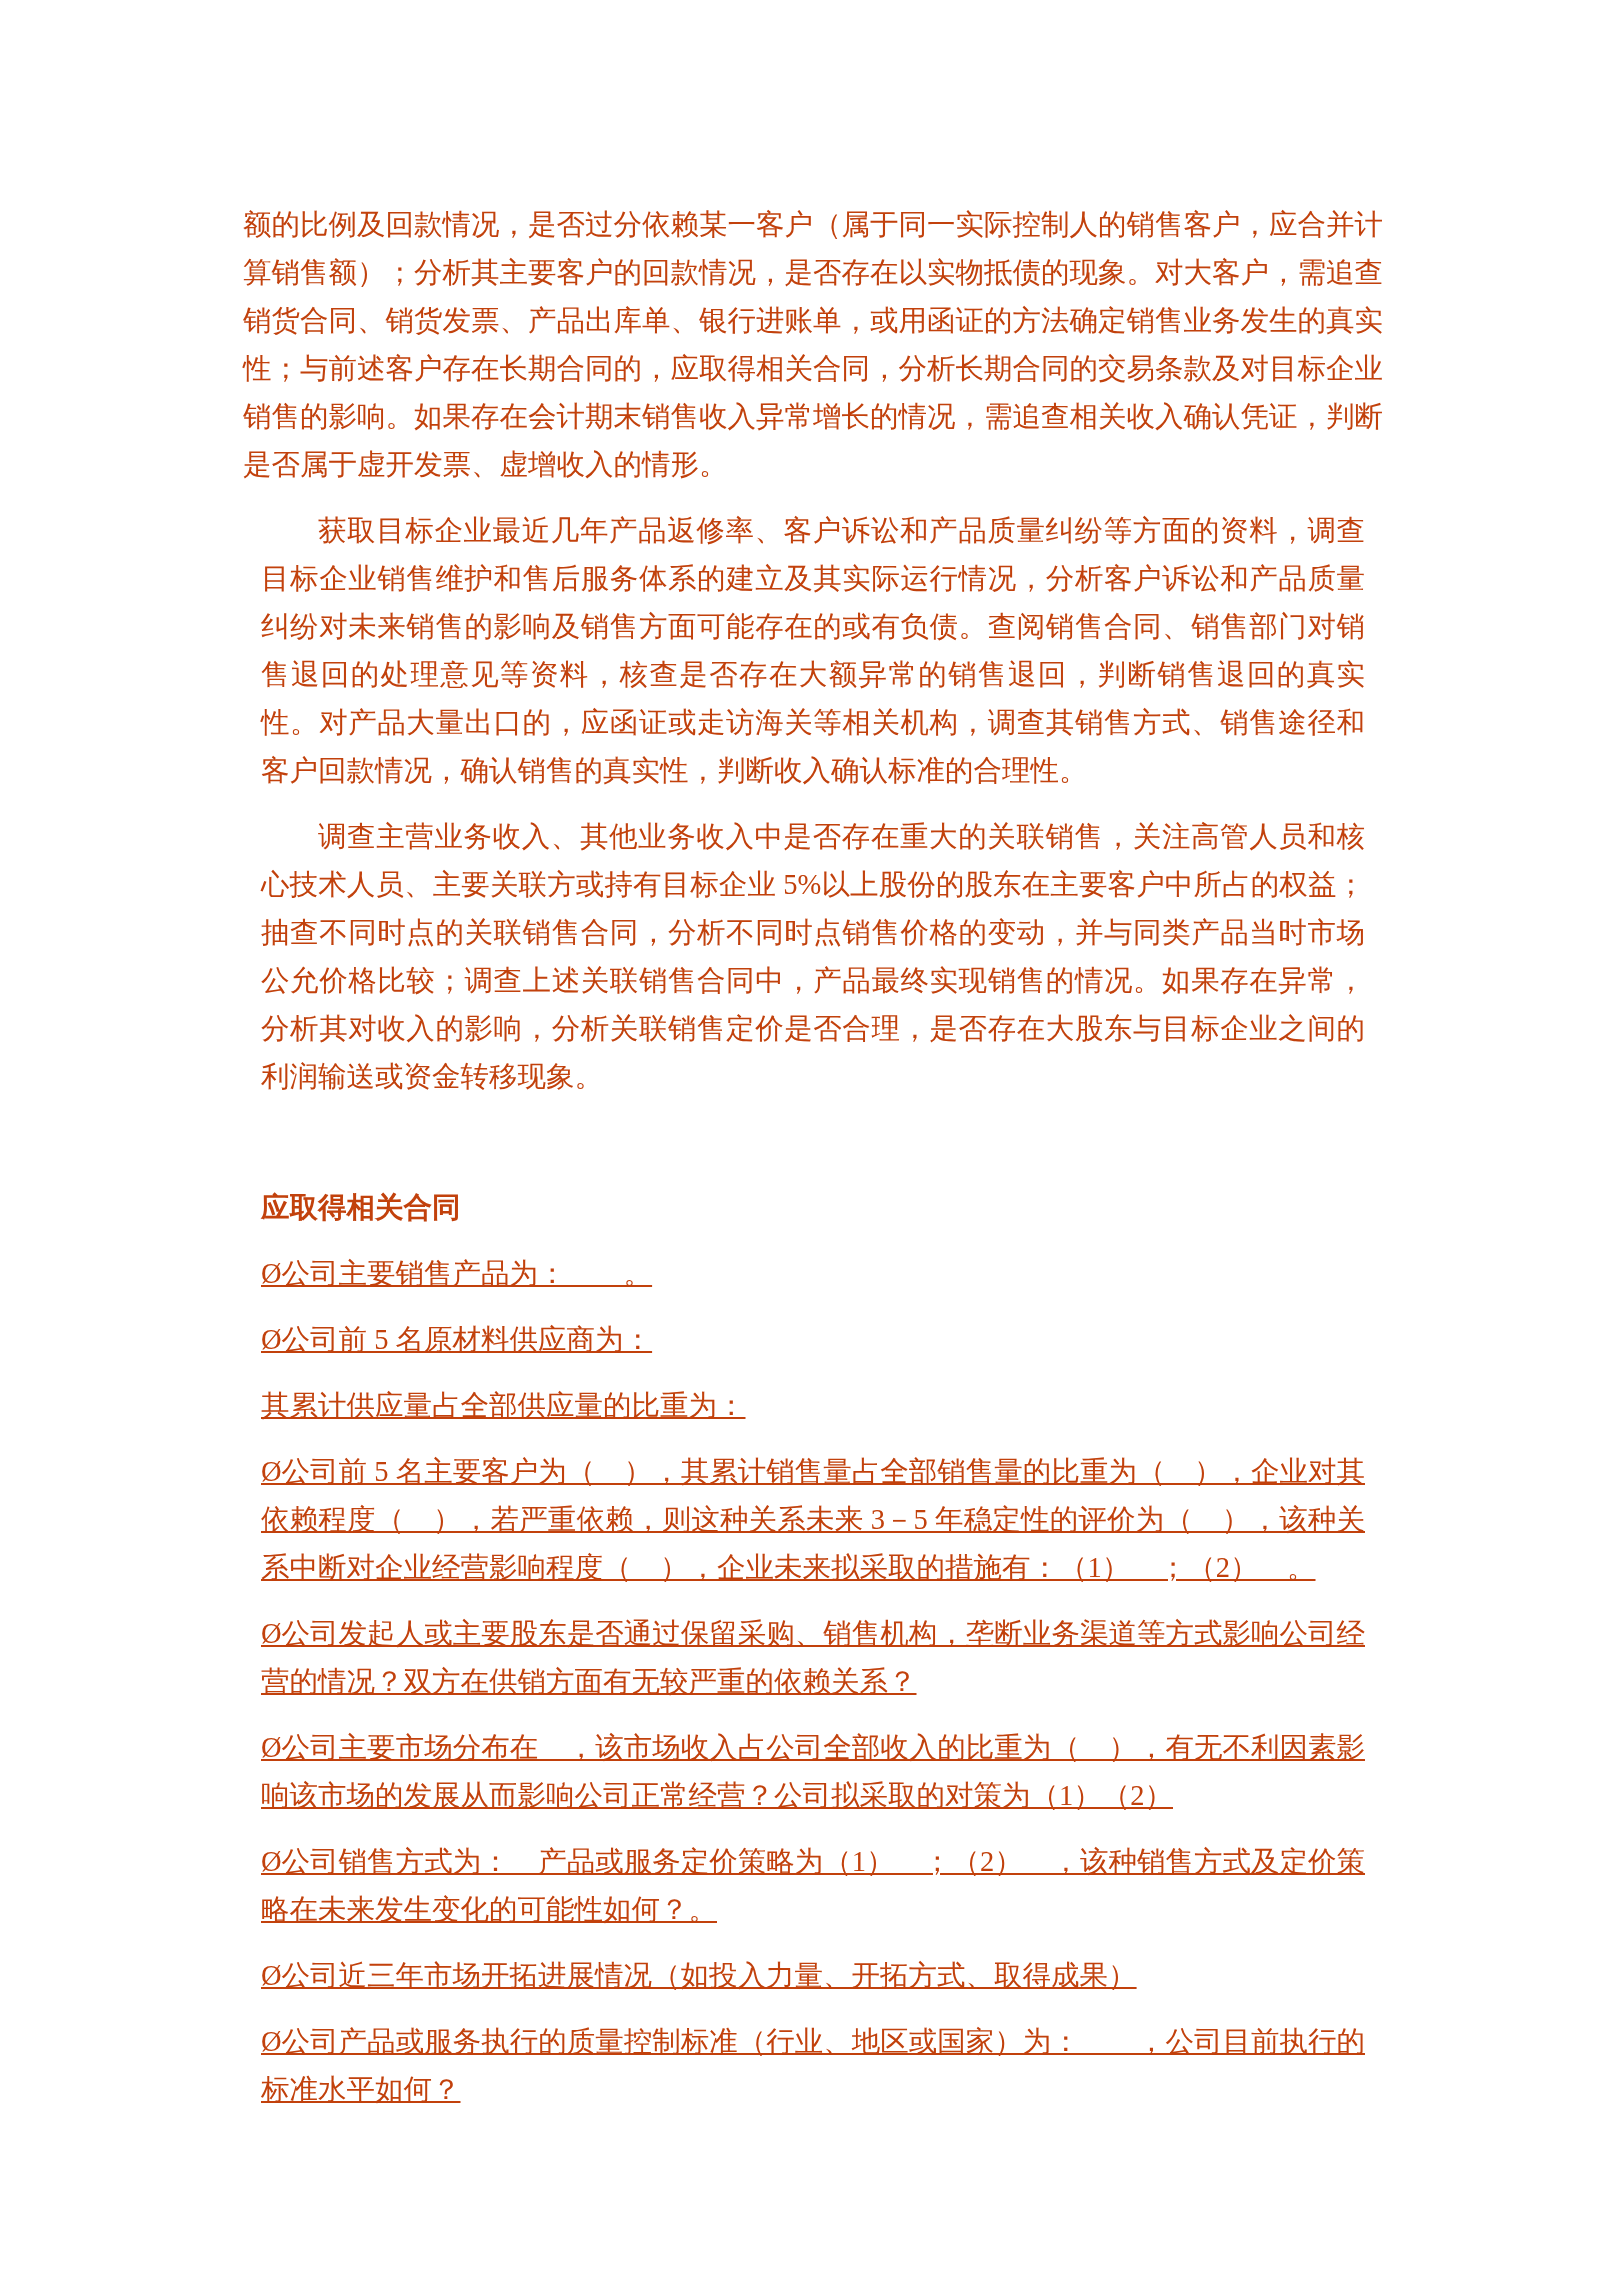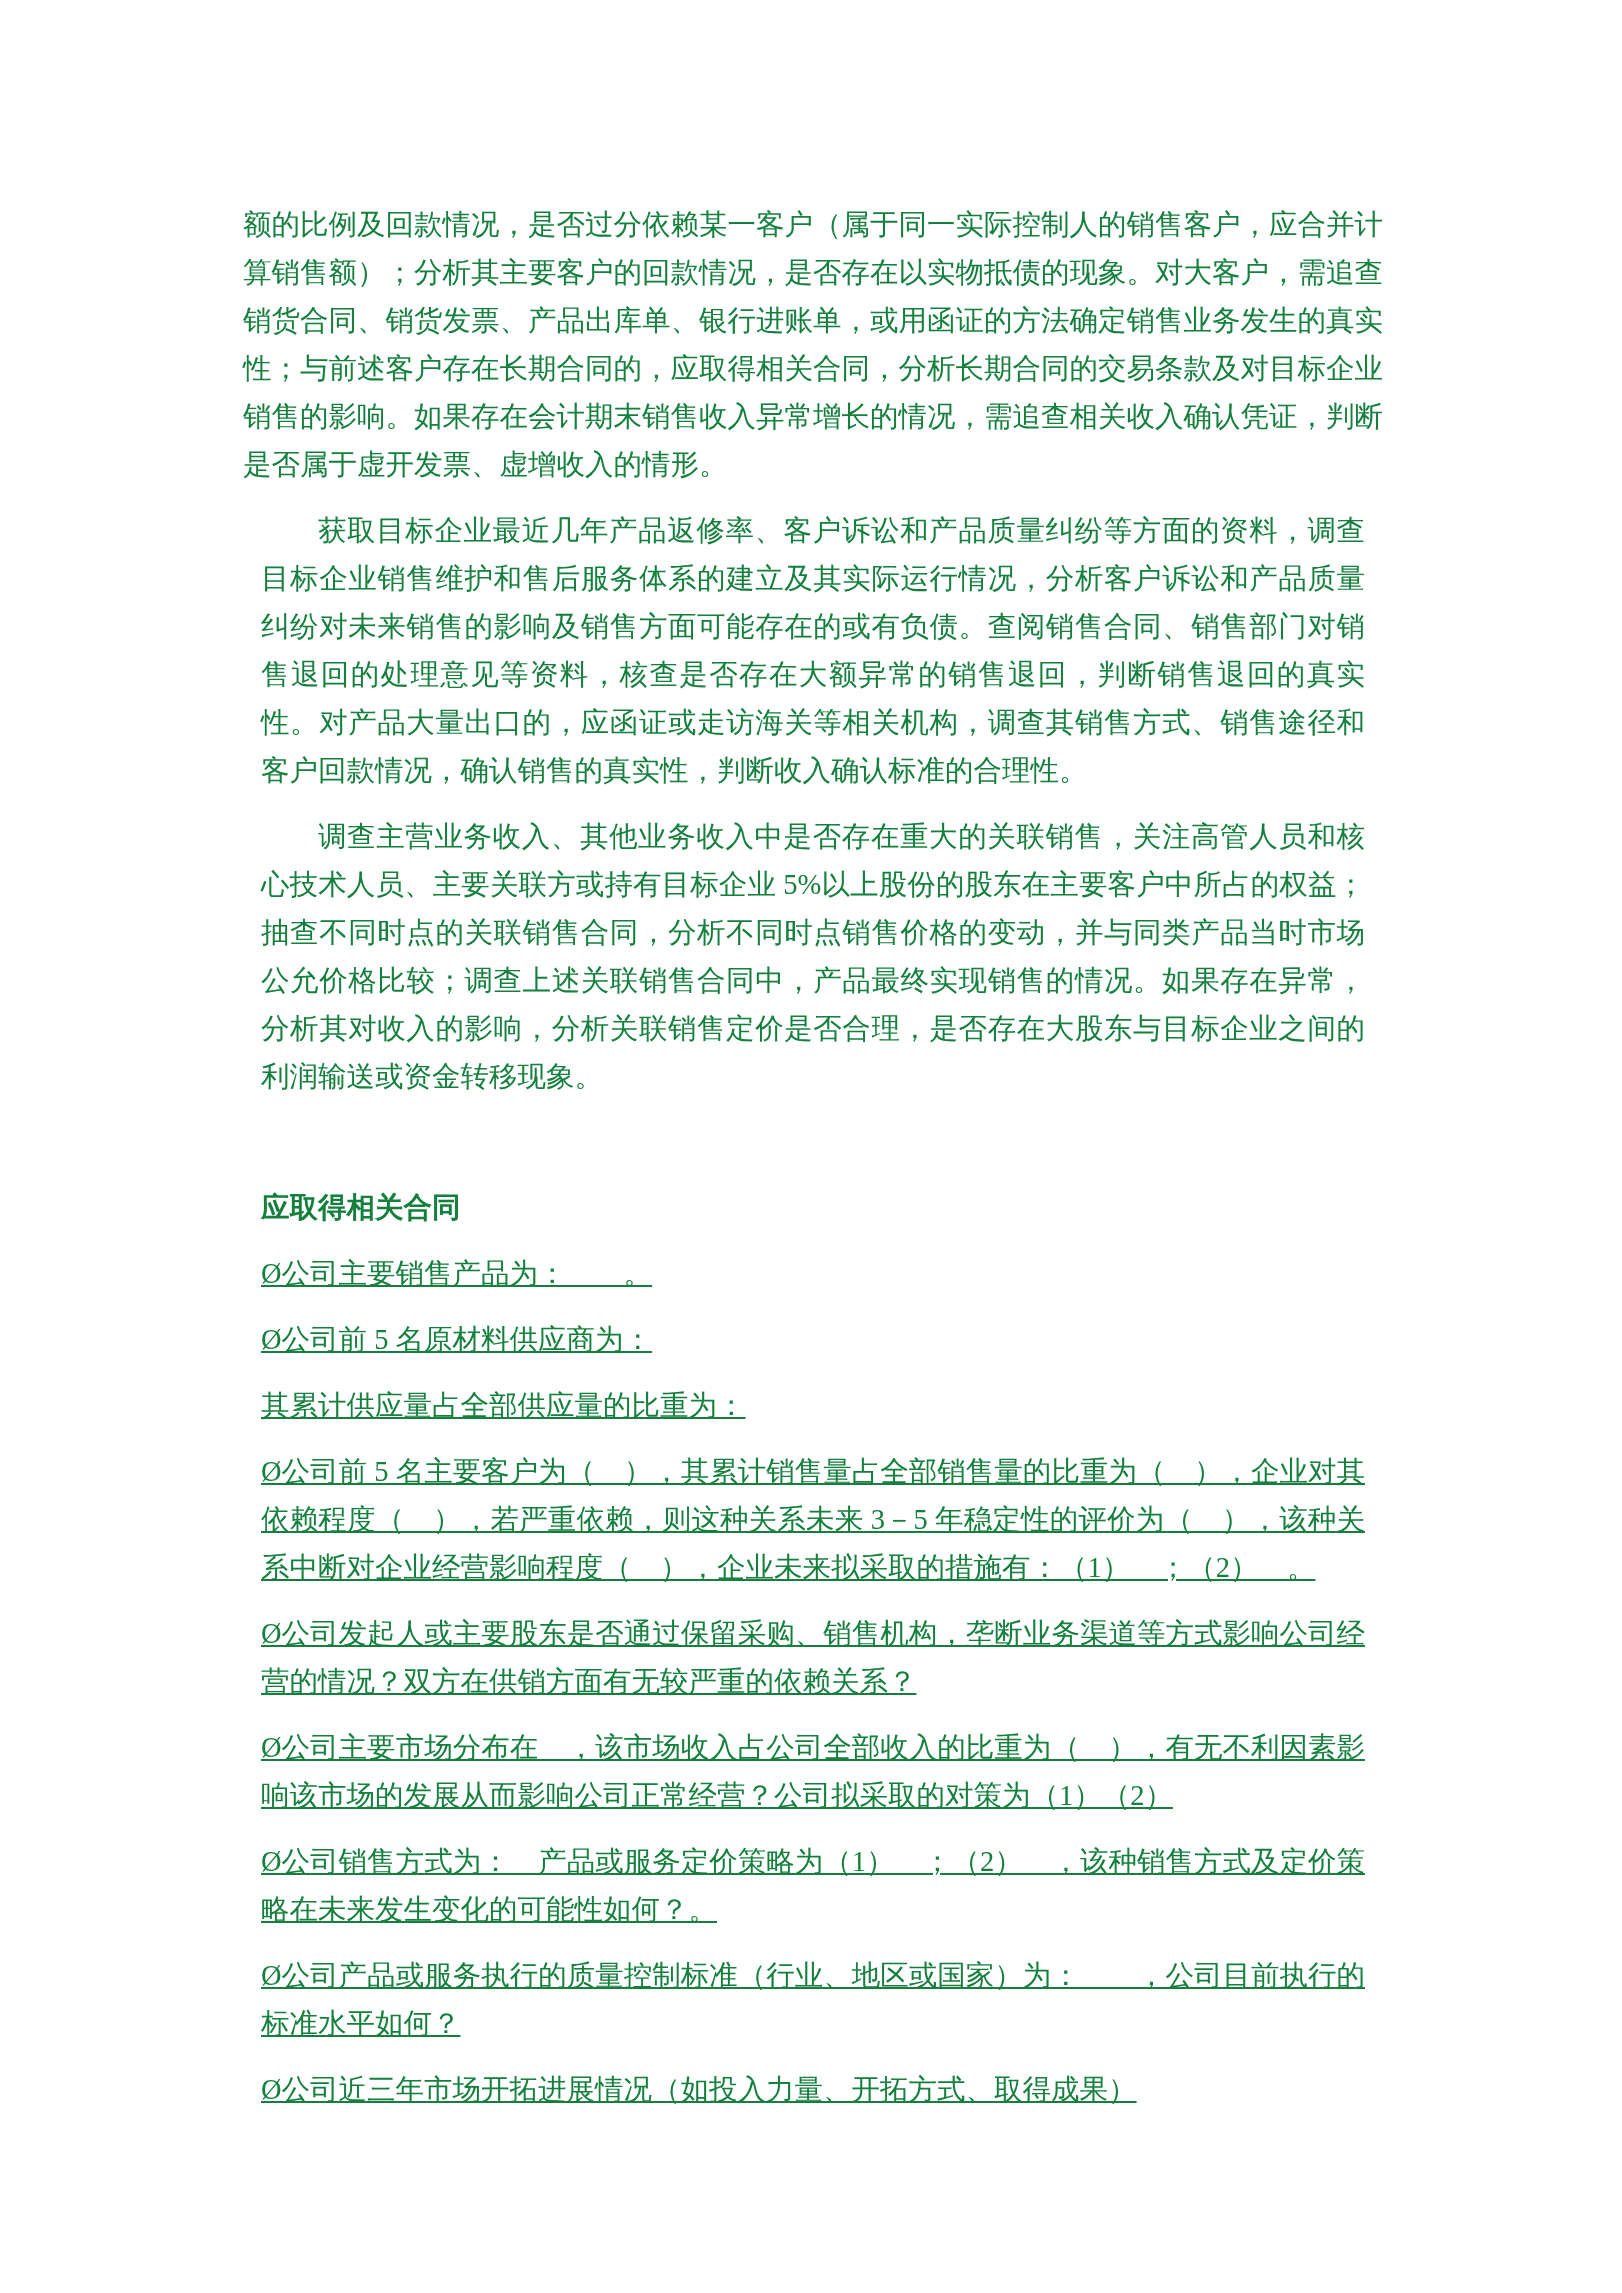--- a/index.html
+++ b/index.html
@@ -7,21 +7,21 @@
     padding: 0;
     background: #ffffff;
   }
   .page {
     position: relative;
     width: 1623px;
     height: 2294px;
     background: #ffffff;
     overflow: hidden;
     font-family: "Liberation Serif", "DejaVu Serif", serif;
-    color: #15803d;
+    color: #c2410c;
   }
   .content {
     position: absolute;
     left: 243px;
     top: 201px;
     width: 1140px;
     font-size: 28.5px;
     line-height: 48px;
     text-align: justify;
     text-justify: inter-ideograph;
@@ -47,17 +47,17 @@
       <p class="body-indent">调查主营业务收入、其他业务收入中是否存在重大的关联销售，关注高管人员和核心技术人员、主要关联方或持有目标企业 5%以上股份的股东在主要客户中所占的权益；抽查不同时点的关联销售合同，分析不同时点销售价格的变动，并与同类产品当时市场公允价格比较；调查上述关联销售合同中，产品最终实现销售的情况。如果存在异常，分析其对收入的影响，分析关联销售定价是否合理，是否存在大股东与目标企业之间的利润输送或资金转移现象。</p>
       <p class="spacer"></p>
       <p class="heading">应取得相关合同</p>
       <p class="question">Ø公司主要销售产品为：　　。</p>
       <p class="question">Ø公司前 5 名原材料供应商为：</p>
       <p class="question">其累计供应量占全部供应量的比重为：</p>
       <p class="question">Ø公司前 5 名主要客户为（　），其累计销售量占全部销售量的比重为（　），企业对其依赖程度（　），若严重依赖，则这种关系未来 3－5 年稳定性的评价为（　），该种关系中断对企业经营影响程度（　），企业未来拟采取的措施有：（1）　；（2）　。</p>
       <p class="question">Ø公司发起人或主要股东是否通过保留采购、销售机构，垄断业务渠道等方式影响公司经营的情况？双方在供销方面有无较严重的依赖关系？</p>
       <p class="question">Ø公司主要市场分布在　，该市场收入占公司全部收入的比重为（　），有无不利因素影响该市场的发展从而影响公司正常经营？公司拟采取的对策为（1）（2）</p>
       <p class="question">Ø公司销售方式为：　产品或服务定价策略为（1）　；（2）　，该种销售方式及定价策略在未来发生变化的可能性如何？。</p>
+      <p class="question">Ø公司近三年市场开拓进展情况（如投入力量、开拓方式、取得成果）</p>
       <p class="question">Ø公司产品或服务执行的质量控制标准（行业、地区或国家）为：　　，公司目前执行的标准水平如何？</p>
-      <p class="question">Ø公司近三年市场开拓进展情况（如投入力量、开拓方式、取得成果）</p>
     </div>
 </div>
 
 
 </body></html>

